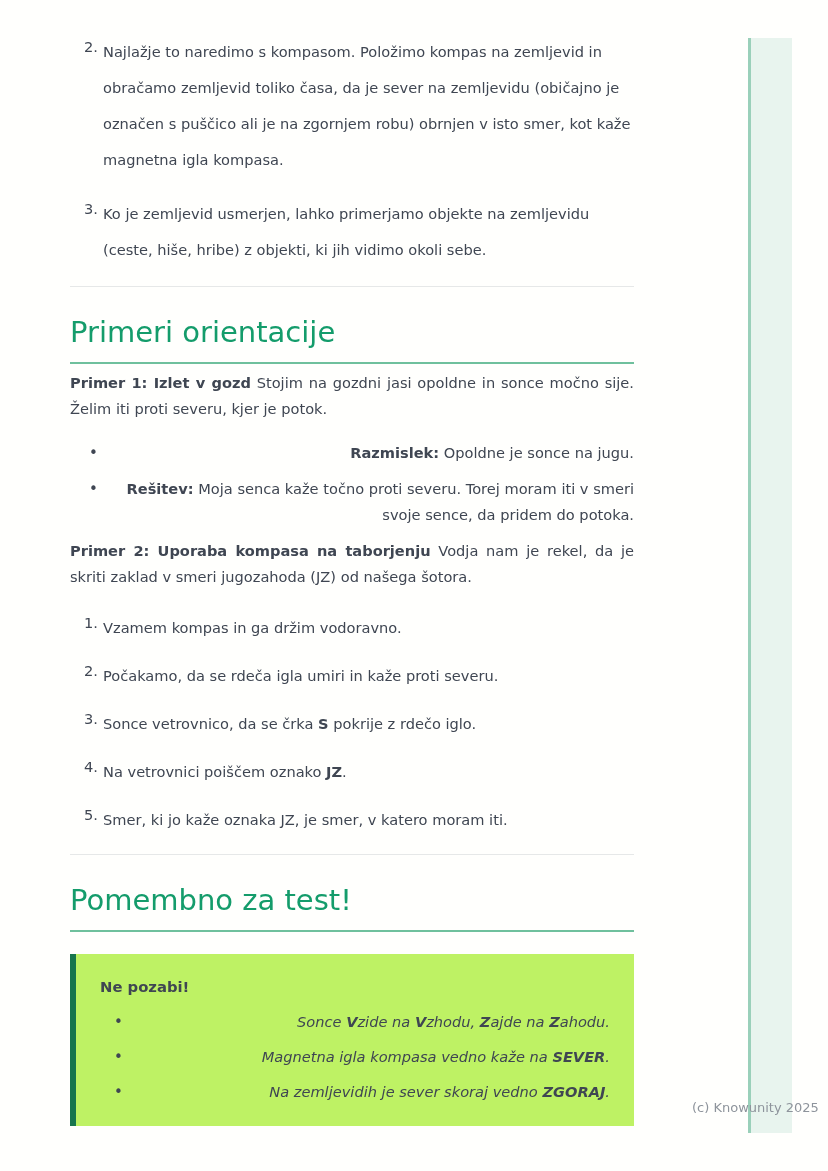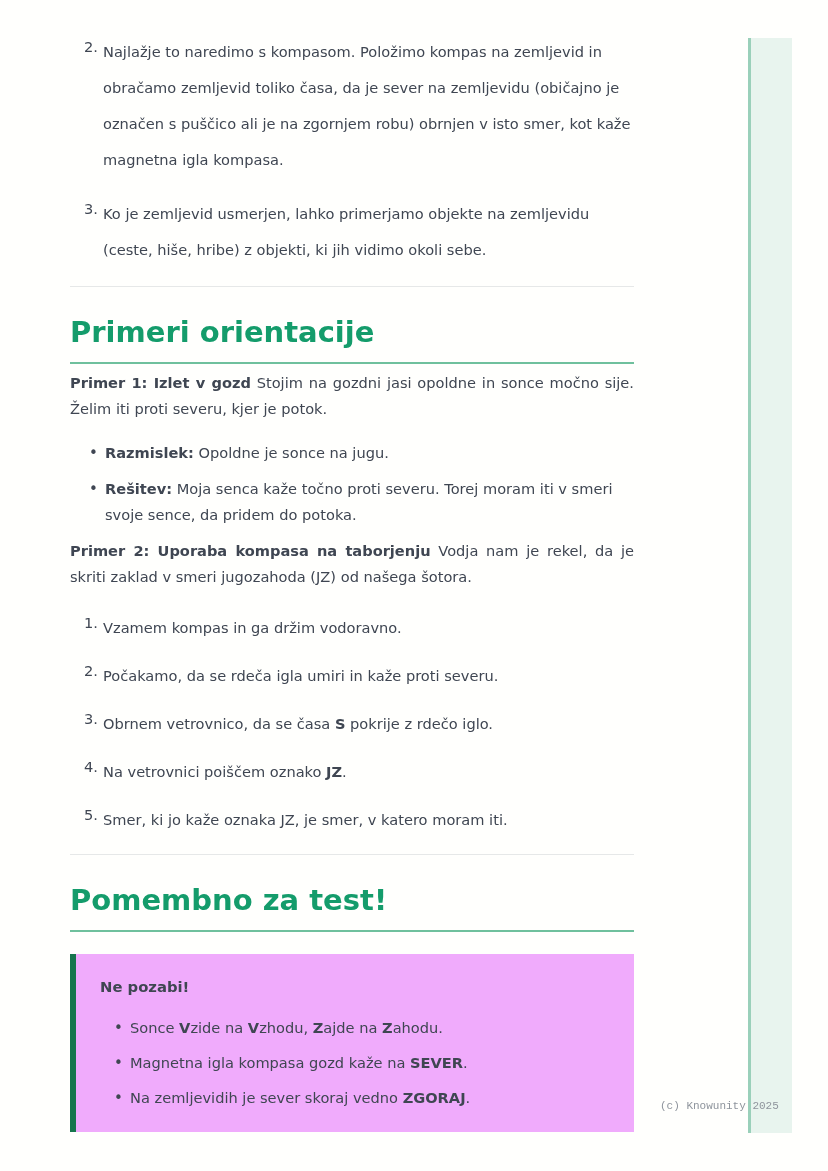--- a/index.html
+++ b/index.html
@@ -24,58 +24,58 @@
   .num-item { display:flex; margin-bottom:18px; padding-left:14px; }
   .num-item .marker { flex:0 0 19px; font-size:14.6px; line-height:26px; }
   .num-item .txt { flex:1; font-size:14.6px; line-height:36px; }
 
   .divider { border:none; height:1px; background:#e6e8e8; margin:6px 0 0 0; }
 
   .section-heading {
     margin-top:26px;
     color:#149c6b;
     font-size:29px;
-    font-weight:700;
+    font-weight:400;
     line-height:38px;
     padding-bottom:11px;
     border-bottom:2px solid #6fc09d;
   }
 
   .para {
     margin-top:6px;
     font-size:14.6px;
     line-height:26px;
     text-align:justify;
   }
 
-  .bullets { margin-top:18px; list-style:none; }
+  .bullets { margin-top:18px; list-style:none;text-align:right; }
   .bullets li {
     position:relative;
     padding-left:35px;
     font-size:14.6px;
     line-height:26px;
     margin-bottom:10px;
   }
   .bullets li::before {
     content:"•";
     position:absolute; left:19px; top:0;
     font-size:15px; line-height:26px; color:#3f4652;
   }
 
   .steps { margin-top:20px; }
   .steps .num-item { margin-bottom:12px; }
 
   .callout {
     margin-top:22px;
-    background:#f0abfc;
+    background:#bef264;
     border-left:6px solid #17754d;
     padding:21px 24px 12px 24px;
   }
   .callout-title { font-weight:700; font-size:14.8px; line-height:24px; }
-  .callout .bullets { margin-top:16px; }
+  .callout .bullets { margin-top:10px;font-style:italic; }
   .callout .bullets li { padding-left:30px; margin-bottom:9px; }
   .callout .bullets li::before { left:14px; }
 
   .table-label {
     margin-top:40px;
     font-weight:700;
     font-size:12px;
     line-height:24px;
   }
 
@@ -101,26 +101,25 @@
   .right-bar {
     position:absolute;
     left:748px; top:38px;
     width:44px; height:1095px;
     background:#e8f4ee;
     border-left:3px solid #9ad0ba;
   }
 
   .watermark {
     position:absolute;
-    left:660px; top:1100px;
-    font-size:11px;
+    left:692px; top:1100px;
+    font-size:13px;
     color:#8e949c;
     z-index:2;
     white-space:nowrap;
-    font-family:Liberation Mono, monospace;
   }
 
   .b { font-weight:700; }
 </style>
 </head>
 <body>
 
 <div class="page">
 
   <div class="content">
@@ -151,41 +150,41 @@
       <div class="num-item">
         <span class="marker">1.</span>
         <div class="txt"><span>Vzamem kompas in ga držim vodoravno.</span></div>
       </div>
       <div class="num-item">
         <span class="marker">2.</span>
         <div class="txt"><span>Počakamo, da se rdeča igla umiri in kaže proti severu.</span></div>
       </div>
       <div class="num-item">
         <span class="marker">3.</span>
-        <div class="txt"><span>Obrnem vetrovnico, da se časa </span><span class="b">S</span><span> pokrije z rdečo iglo.</span></div>
+        <div class="txt"><span>Sonce vetrovnico, da se črka </span><span class="b">S</span><span> pokrije z rdečo iglo.</span></div>
       </div>
       <div class="num-item">
         <span class="marker">4.</span>
         <div class="txt"><span>Na vetrovnici poiščem oznako </span><span class="b">JZ</span><span>.</span></div>
       </div>
       <div class="num-item">
         <span class="marker">5.</span>
         <div class="txt"><span>Smer, ki jo kaže oznaka JZ, je smer, v katero moram iti.</span></div>
       </div>
     </div>
 
     <hr class="divider" style="margin-top:16px;">
 
     <h1 class="section-heading">Pomembno za test!</h1>
 
     <div class="callout">
       <div class="callout-title">Ne pozabi!</div>
       <ul class="bullets">
         <li><span>Sonce </span><span class="b">V</span><span>zide na </span><span class="b">V</span><span>zhodu, </span><span class="b">Z</span><span>ajde na </span><span class="b">Z</span><span>ahodu.</span></li>
-        <li><span>Magnetna igla kompasa gozd kaže na </span><span class="b">SEVER</span><span>.</span></li>
+        <li><span>Magnetna igla kompasa vedno kaže na </span><span class="b">SEVER</span><span>.</span></li>
         <li><span>Na zemljevidih je sever skoraj vedno </span><span class="b">ZGORAJ</span><span>.</span></li>
       </ul>
     </div>
 
     <div class="table-label">Tabela za lažje pomnjenje:</div>
 
     <div class="table-header">
       <div class="cell c1">Metoda</div>
       <div class="cell c2">Kdaj jo</div>
     </div>

